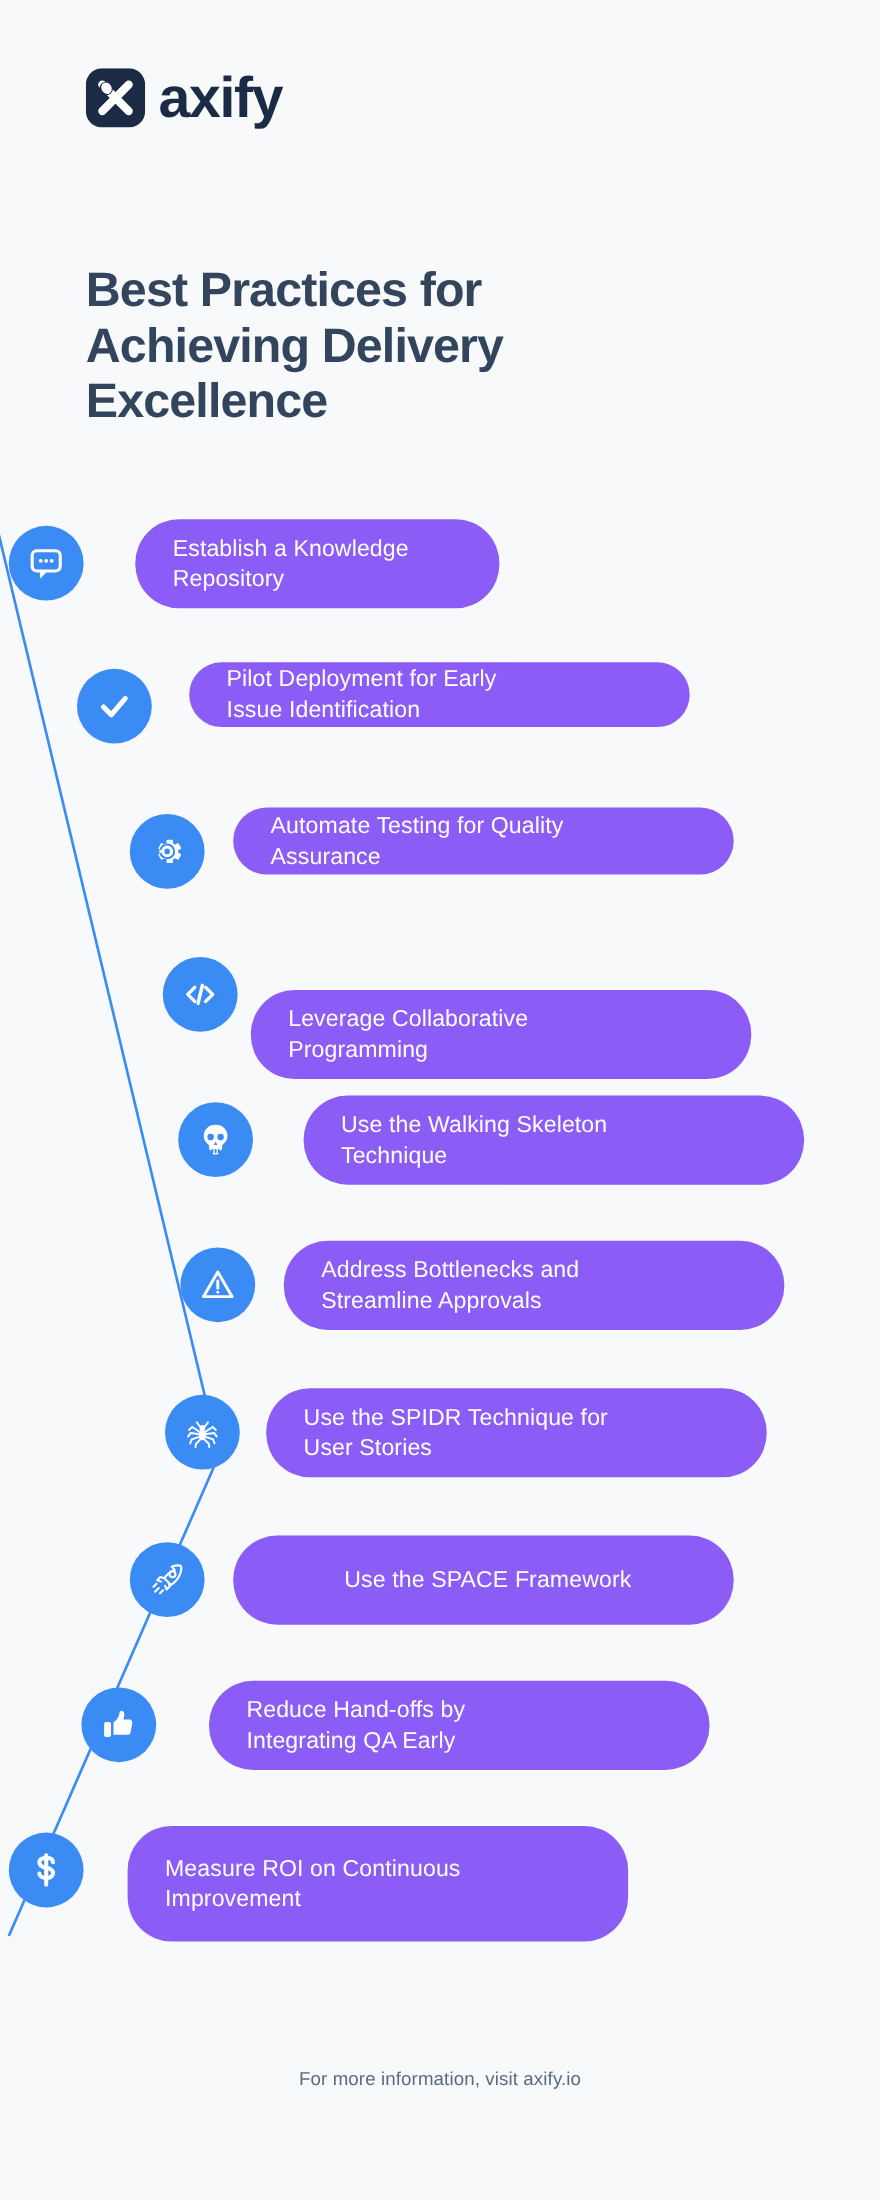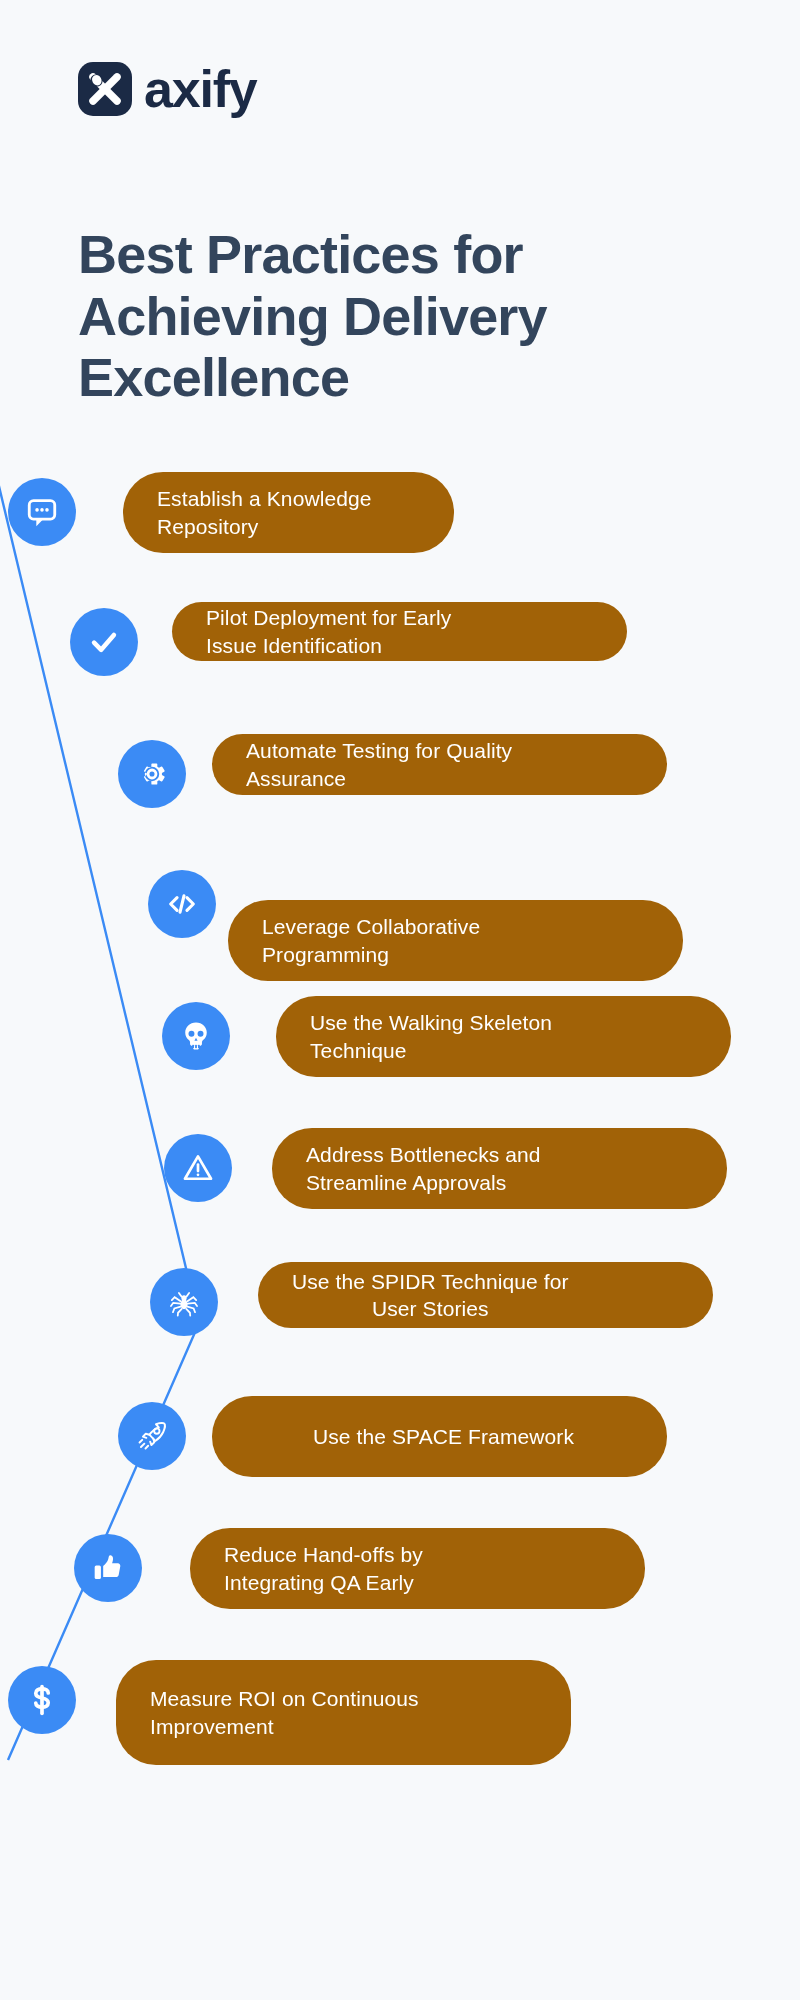--- a/index.html
+++ b/index.html
@@ -17,40 +17,40 @@
   .header{position:absolute;left:78px;top:62px;}
   .logo-row{display:flex;align-items:center;gap:12px;}
   .logo-mark{width:54px;height:54px;flex:0 0 54px;display:block;}
   .logo-word{
     font-size:52px;font-weight:700;letter-spacing:-1.2px;
     color:#1b2a45;line-height:1;display:block;
     font-family:"Liberation Sans", sans-serif;
   }
 
   .title{
-    position:absolute;left:78px;top:188px;
+    position:absolute;left:78px;top:210px;
     width:600px;
-    font-size:54px;line-height:1.14;
+    font-size:44px;line-height:1.14;
     font-weight:700;letter-spacing:-0.8px;
     color:#33455c;
     white-space:pre-line;
   }
 
   
   .timeline-svg{position:absolute;left:0;top:0;width:800px;height:2000px;pointer-events:none;}
   .node-circle{
     position:absolute;border-radius:50%;
     background:#3b8bf5;
     display:flex;align-items:center;justify-content:center;
   }
   .node-circle svg{display:block;}
 
   .pill{
     position:absolute;
-    background:#a16207;
+    background:#8b5cf6;
     border-radius:40px;
     color:#ffffff;
     display:flex;align-items:center;
     box-sizing:border-box;
     padding:0 26px 0 34px;
   }
   .pill-label{
     font-size:21px;line-height:1.30;font-weight:500;
     color:#ffffff;white-space:pre-line;letter-spacing:0.1px;
   }
@@ -164,21 +164,21 @@
 
   <div class="node-circle" style="left:164px;top:1134px;width:68px;height:68px;">
     <span>
       <svg width="34" height="34" viewBox="0 0 24 24" fill="none" stroke="#ffffff" stroke-width="1.9" stroke-linecap="round" stroke-linejoin="round">
         <path d="M12 3.8 L21.2 19.6 H2.8 Z"></path>
         <path d="M12 9.6 V14.2"></path>
         <circle cx="12" cy="16.8" r="0.95" fill="#ffffff" stroke="none"></circle>
       </svg>
     </span>
   </div>
-  <div class="pill" style="left:272px;top:1128px;width:455px;height:81px;">
+  <div class="pill" style="left:258px;top:1128px;width:455px;height:81px;">
     <span class="pill-label">Address Bottlenecks and
 Streamline Approvals</span>
   </div>
 
   <div class="node-circle" style="left:150px;top:1268px;width:68px;height:68px;">
     <span>
       <svg width="34" height="34" viewBox="0 0 24 24" fill="none" stroke="#ffffff" stroke-width="1.25" stroke-linecap="round">
         <ellipse cx="12" cy="13.6" rx="2.5" ry="3.6" fill="#ffffff" stroke="none"></ellipse>
         <circle cx="12" cy="9.2" r="1.9" fill="#ffffff" stroke="none"></circle>
         <path d="M10.2 8.2 L8.4 5.6 M13.8 8.2 L15.6 5.6"></path>
@@ -186,21 +186,21 @@
         <path d="M9.4 13.2 L4.4 12.6 L2.8 14.8"></path>
         <path d="M9.6 15.2 L5.2 16.6 L4.2 19.2"></path>
         <path d="M10.4 16.9 L7.8 19.6 L7.6 21.6"></path>
         <path d="M14.4 11.4 L18.6 8.6 L20.6 10.6"></path>
         <path d="M14.6 13.2 L19.6 12.6 L21.2 14.8"></path>
         <path d="M14.4 15.2 L18.8 16.6 L19.8 19.2"></path>
         <path d="M13.6 16.9 L16.2 19.6 L16.4 21.6"></path>
       </svg>
     </span>
   </div>
-  <div class="pill" style="left:258px;top:1262px;width:455px;height:66px;text-align:center;">
+  <div class="pill" style="left:242px;top:1262px;width:455px;height:81px;">
     <span class="pill-label">Use the SPIDR Technique for
 User Stories</span>
   </div>
 
   <div class="node-circle" style="left:118px;top:1402px;width:68px;height:68px;">
     <span>
       <svg width="34" height="34" viewBox="0 0 24 24" fill="none" stroke="#ffffff" stroke-width="1.35" stroke-linecap="round" stroke-linejoin="round">
         <path d="M14.6 3.6c2.6-1.1 5.3-1.2 5.9-.6.6.6.5 3.3-.6 5.9-1.1 2.6-3.2 5-5.4 6.5l-4.3-4.3c1.5-2.2 3.9-4.3 6.5-5.4z" transform="rotate(2 12 10)"></path>
         <circle cx="15.4" cy="8.5" r="1.9"></circle>
         <path d="M10.2 11.1 L7.6 10.4 L5.6 12.4 L8.0 13.3"></path>
@@ -232,14 +232,15 @@
         <path d="M12 2.6 V21.4"></path>
         <path d="M16.4 7.0 c0-1.9-2.0-2.9-4.4-2.9 -2.4 0-4.4 1.0-4.4 3.1 0 2.1 2.0 2.9 4.4 3.4 2.4.5 4.4 1.3 4.4 3.4 0 2.1-2.0 3.1-4.4 3.1 -2.4 0-4.4-1.0-4.4-2.9"></path>
       </svg>
     </span>
   </div>
   <div class="pill" style="left:116px;top:1660px;width:455px;height:105px;">
     <span class="pill-label">Measure ROI on Continuous
 Improvement</span>
   </div>
 
+  <div class="footer">For more information, visit axify.io</div>
 
 </div>
 
 </body></html>

